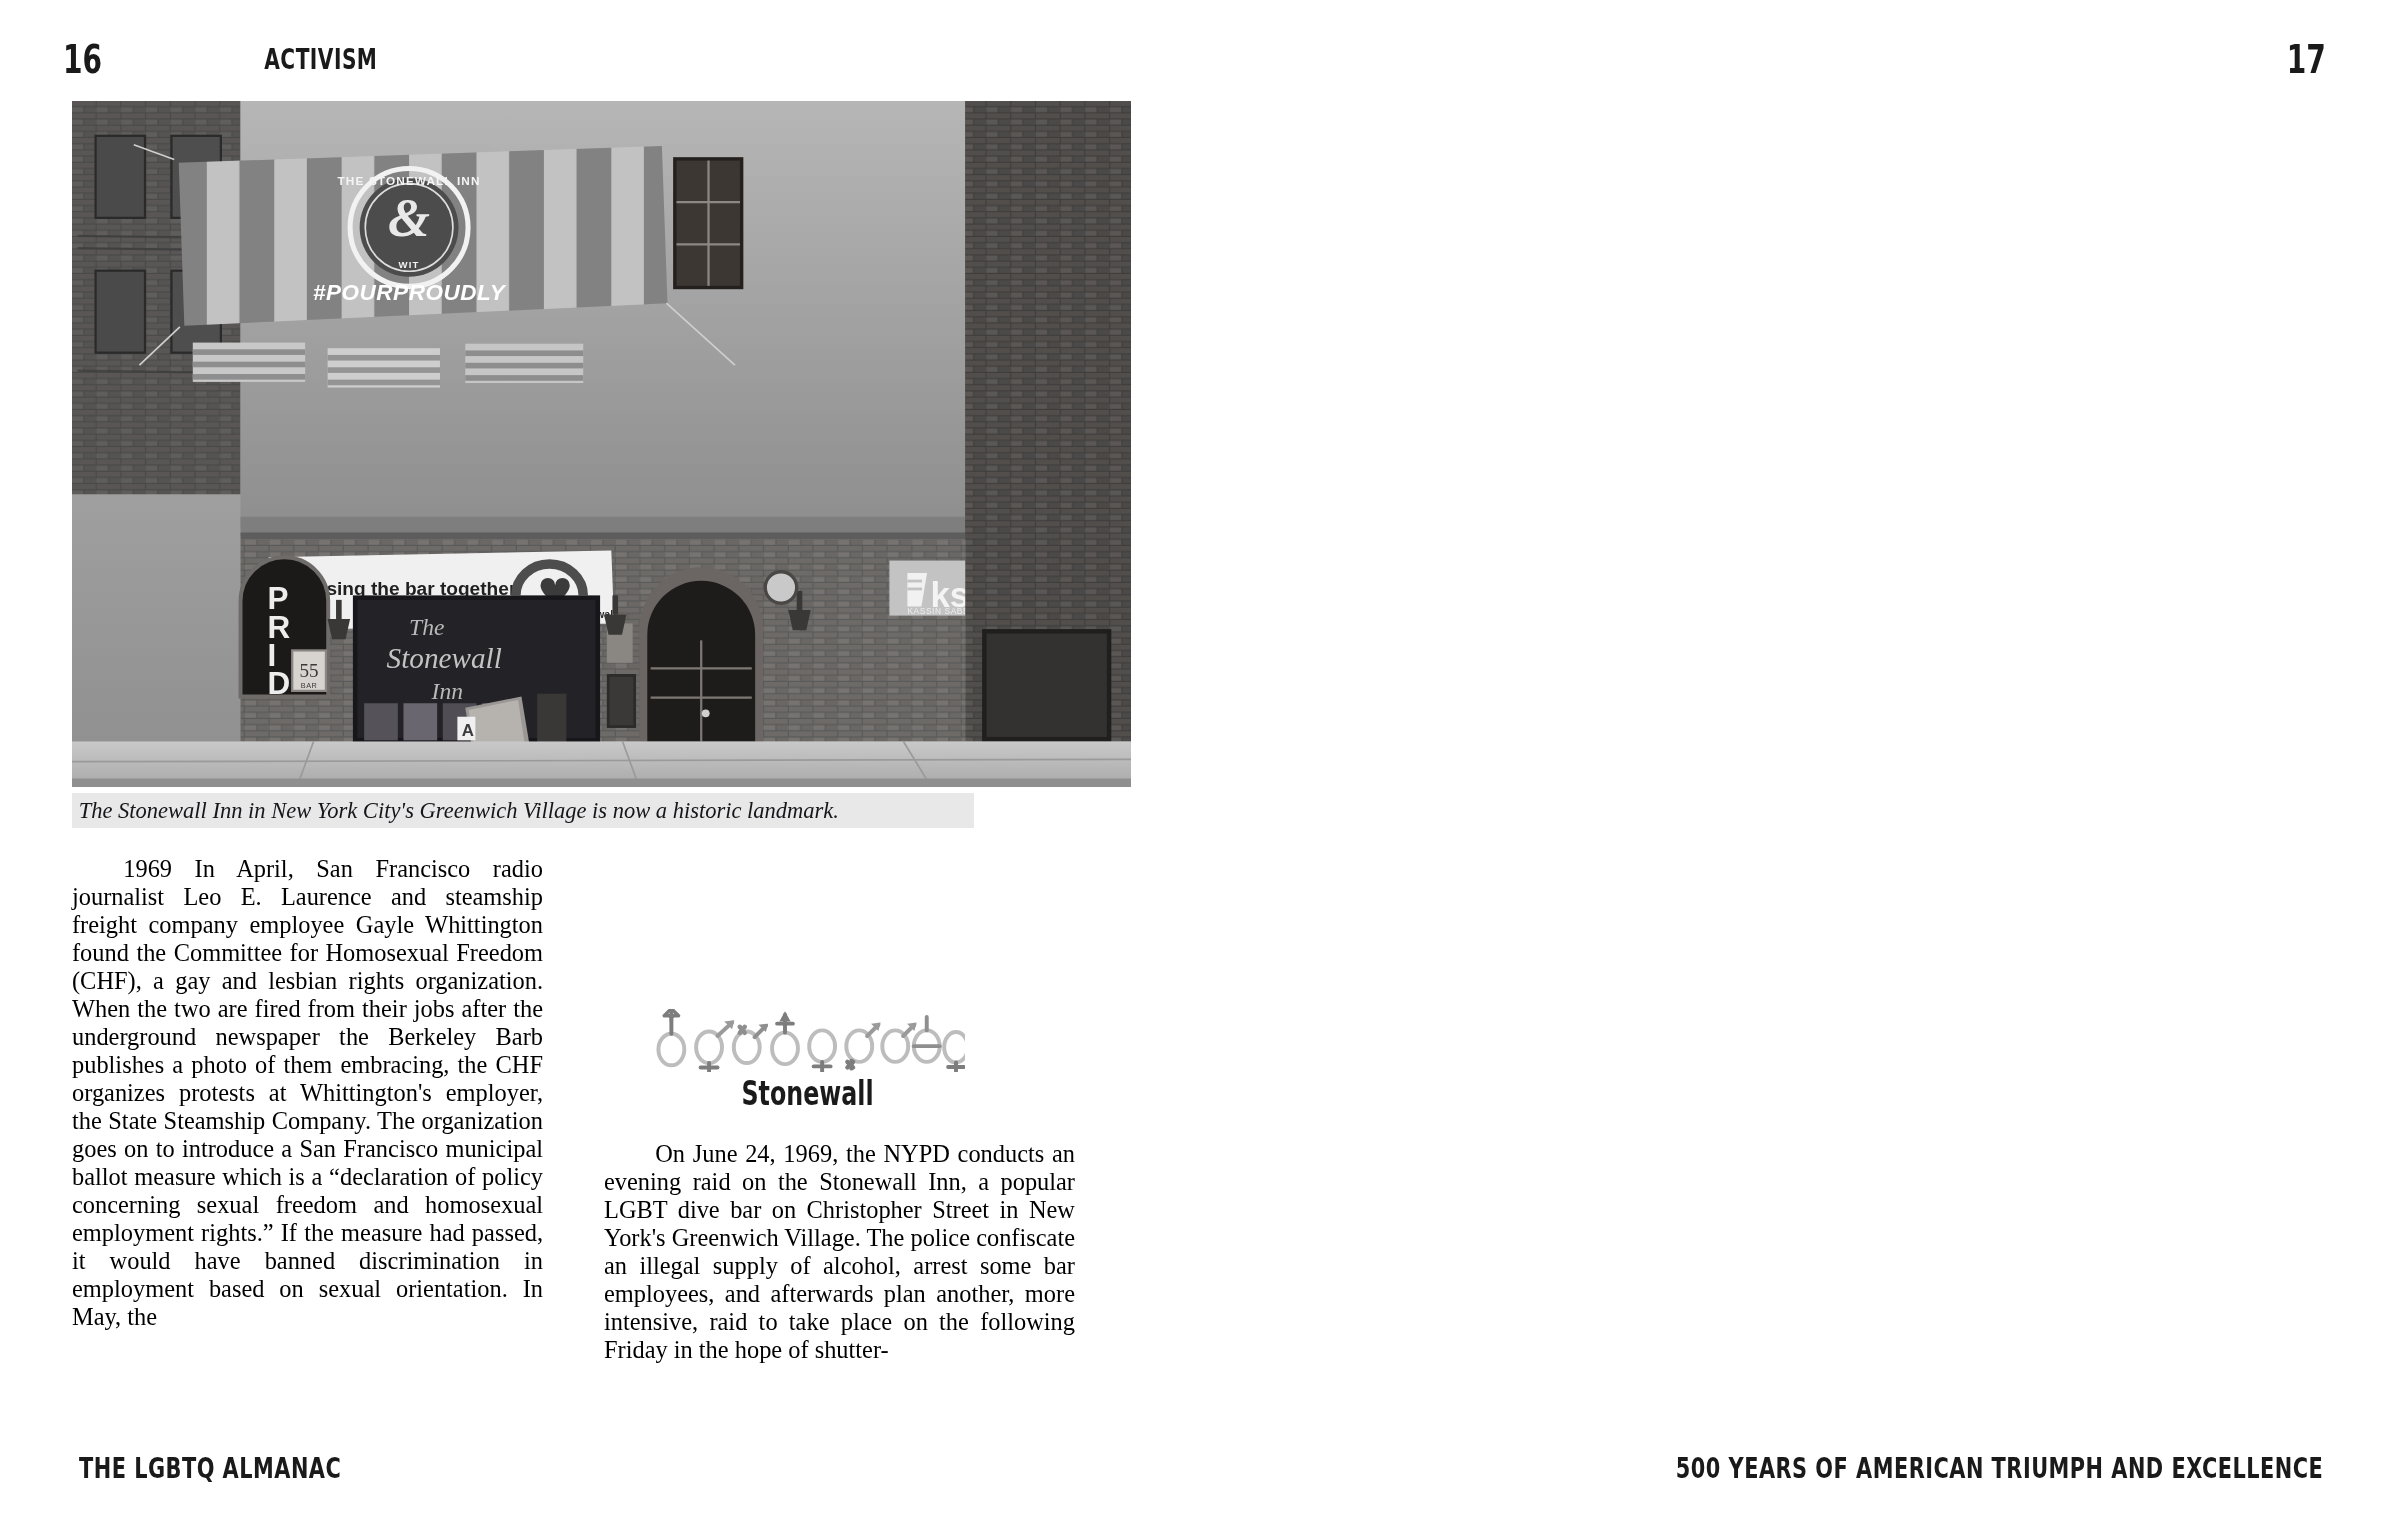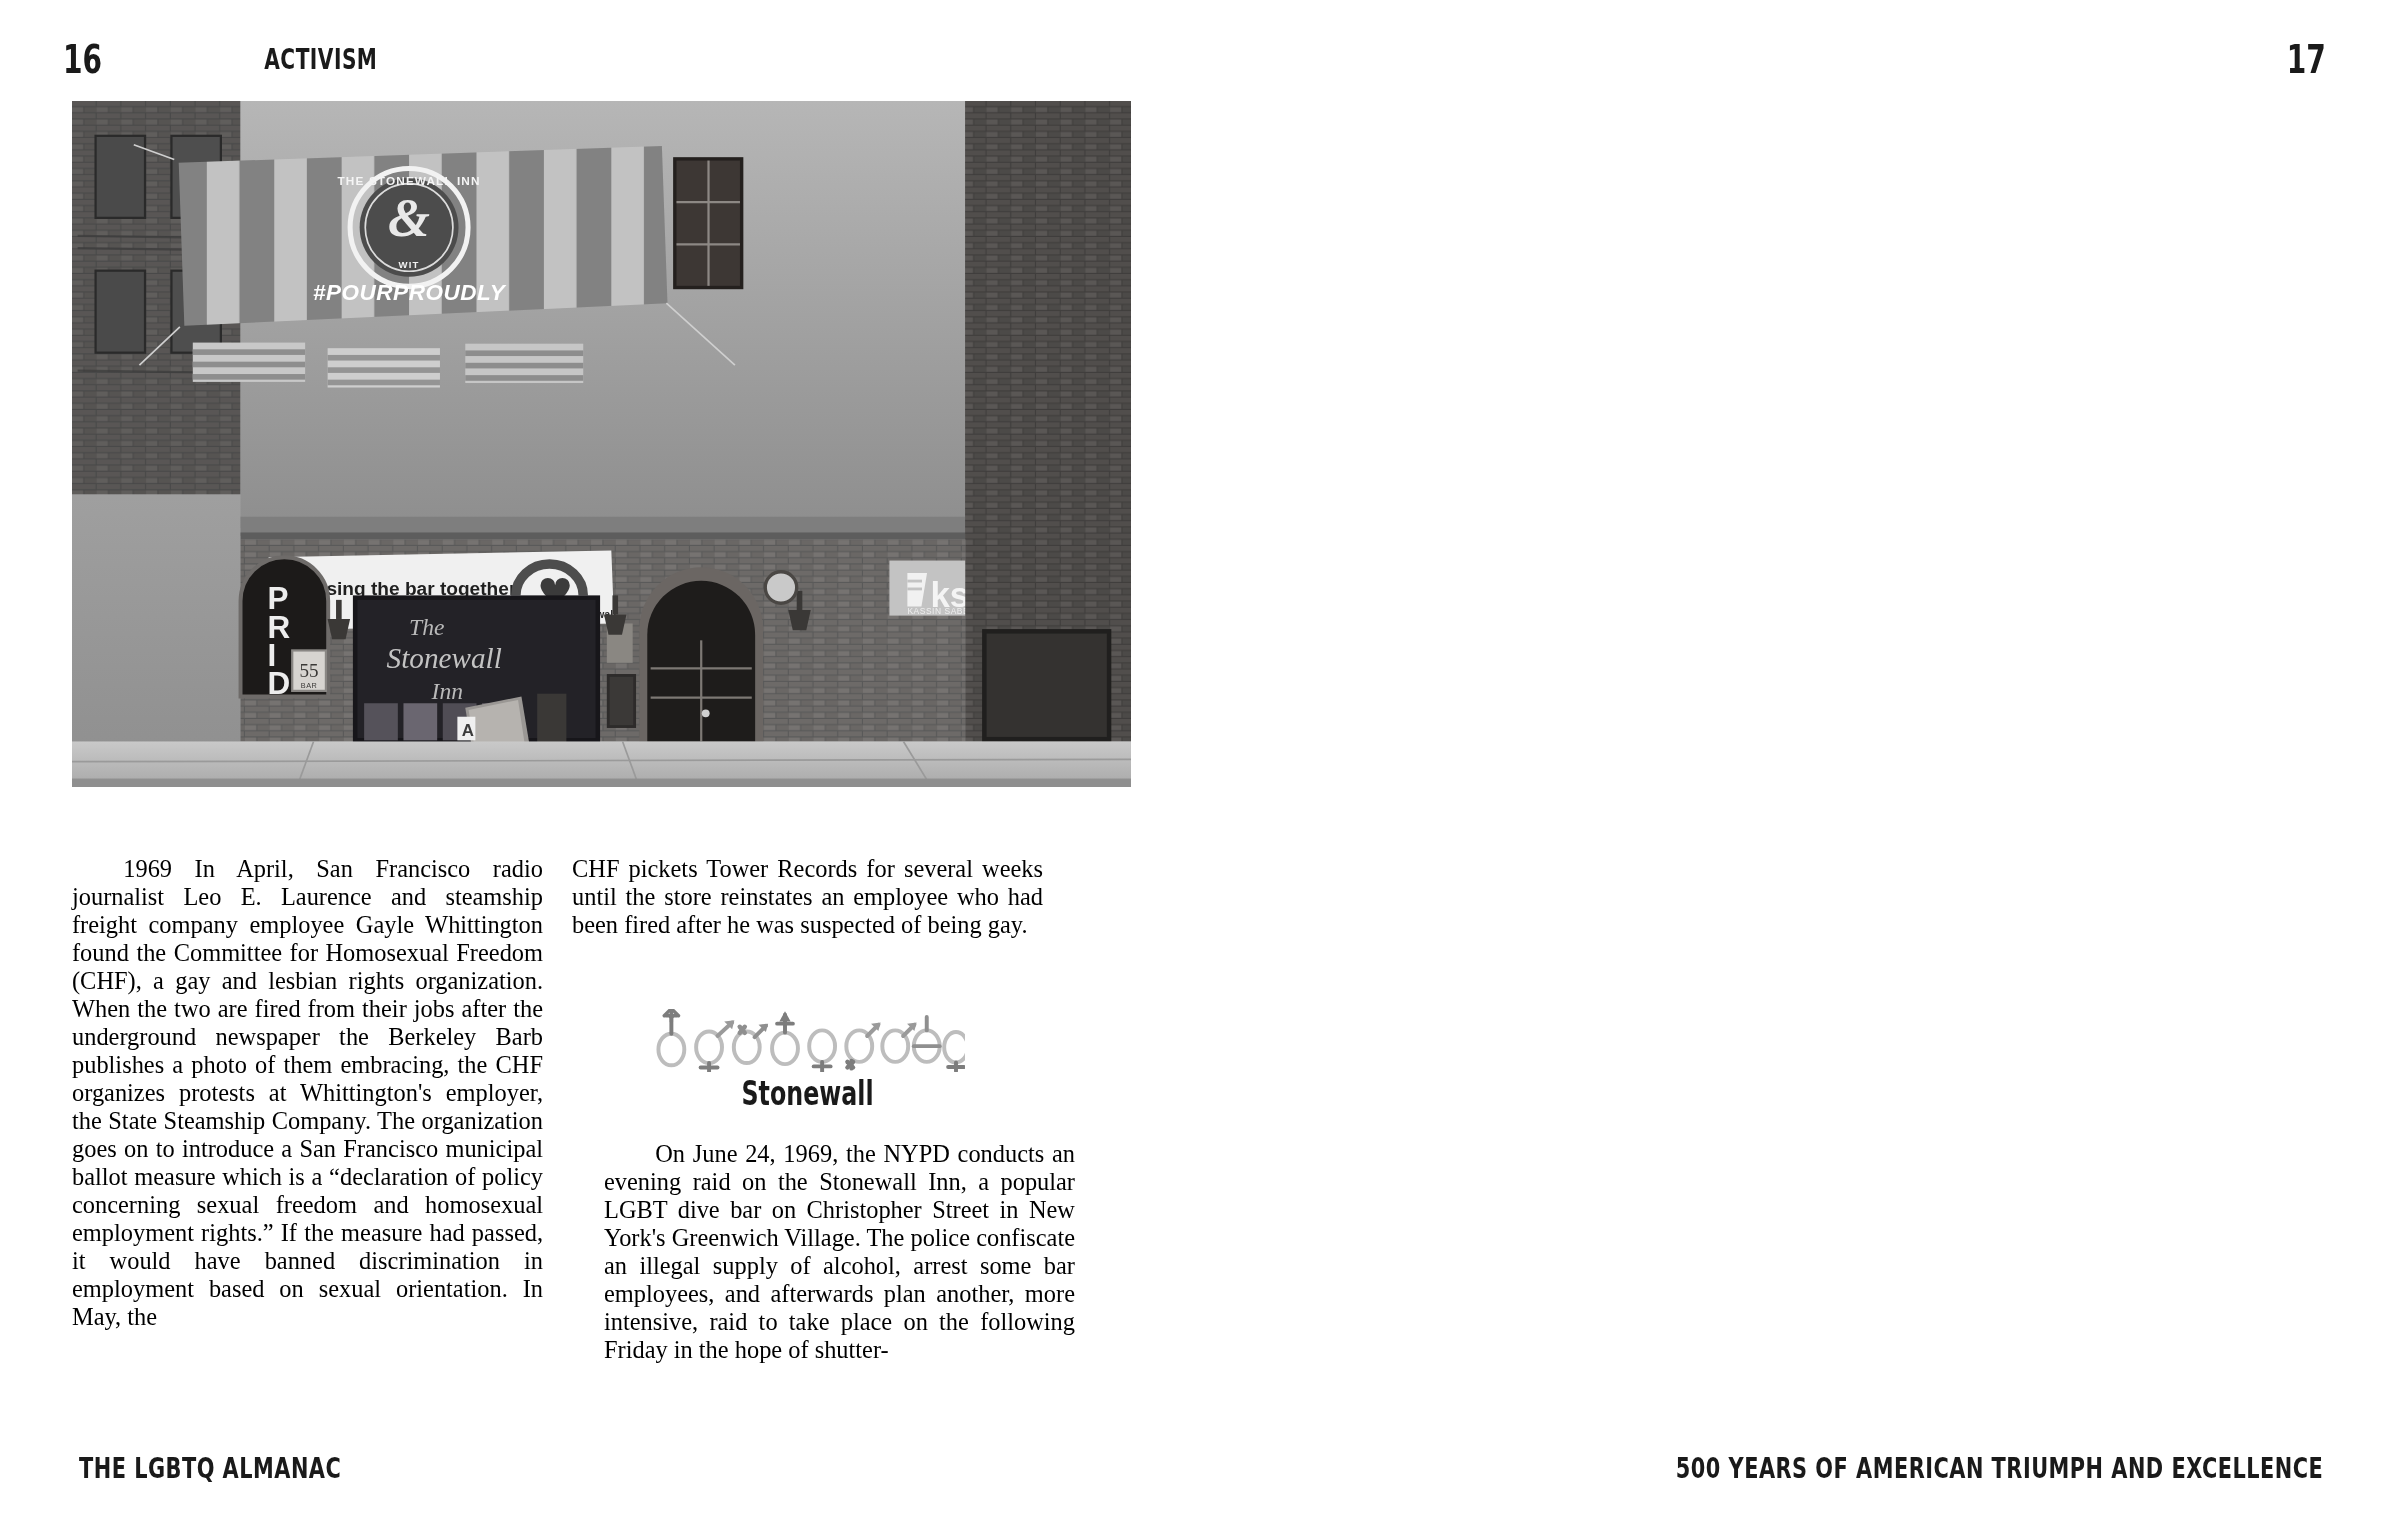--- a/index.html
+++ b/index.html
@@ -306,28 +306,26 @@
         <g stroke="#9a9a9a" stroke-width="3">
           <line x1="0" y1="1176" x2="1885" y2="1172"></line>
           <line x1="430" y1="1140" x2="400" y2="1222"></line>
           <line x1="980" y1="1140" x2="1010" y2="1222"></line>
           <line x1="1480" y1="1140" x2="1530" y2="1222"></line>
         </g>
         <rect x="0" y="1206" width="1885" height="16" fill="#8f8f8f"></rect>
       </svg>
     </div>
 
+    <div class="caption">The Stonewall Inn in New York City's Greenwich Village is now a historic landmark.</div>
 
     <div class="col L-c1">
       <p>1969 In April, San Francisco radio journalist Leo E. Laurence and steamship freight company employee Gayle Whittington found the Committee for Homosexual Freedom (CHF), a gay and lesbian rights organization. When the two are fired from their jobs after the underground newspaper the Berkeley Barb publishes a photo of them embracing, the CHF organizes protests at Whittington's employer, the State Steamship Company. The organization goes on to introduce a San Francisco municipal ballot measure which is a “declaration of policy concerning sexual freedom and homosexual employment rights.” If the measure had passed, it would have banned discrimination in employment based on sexual orientation. In May, the</p>
     </div>
 
-    <div class="col L-c2">
-      <p class="noind">CHF pickets Tower Records for several weeks until the store reinstates an employee who had been fired after he was suspected of being gay.</p>
-    </div>
 
     <div class="orn">
       <svg width="315" height="63" viewBox="0 0 560 112">
         <g fill="none" stroke-width="7" stroke-linecap="round">
 
           <g stroke="#bdbdbd">
               <ellipse cx="38" cy="72" rx="23" ry="28"></ellipse>
             </g>
           <g stroke="#7d7d7d">
               <line x1="38" y1="44" x2="38" y2="14"></line>

